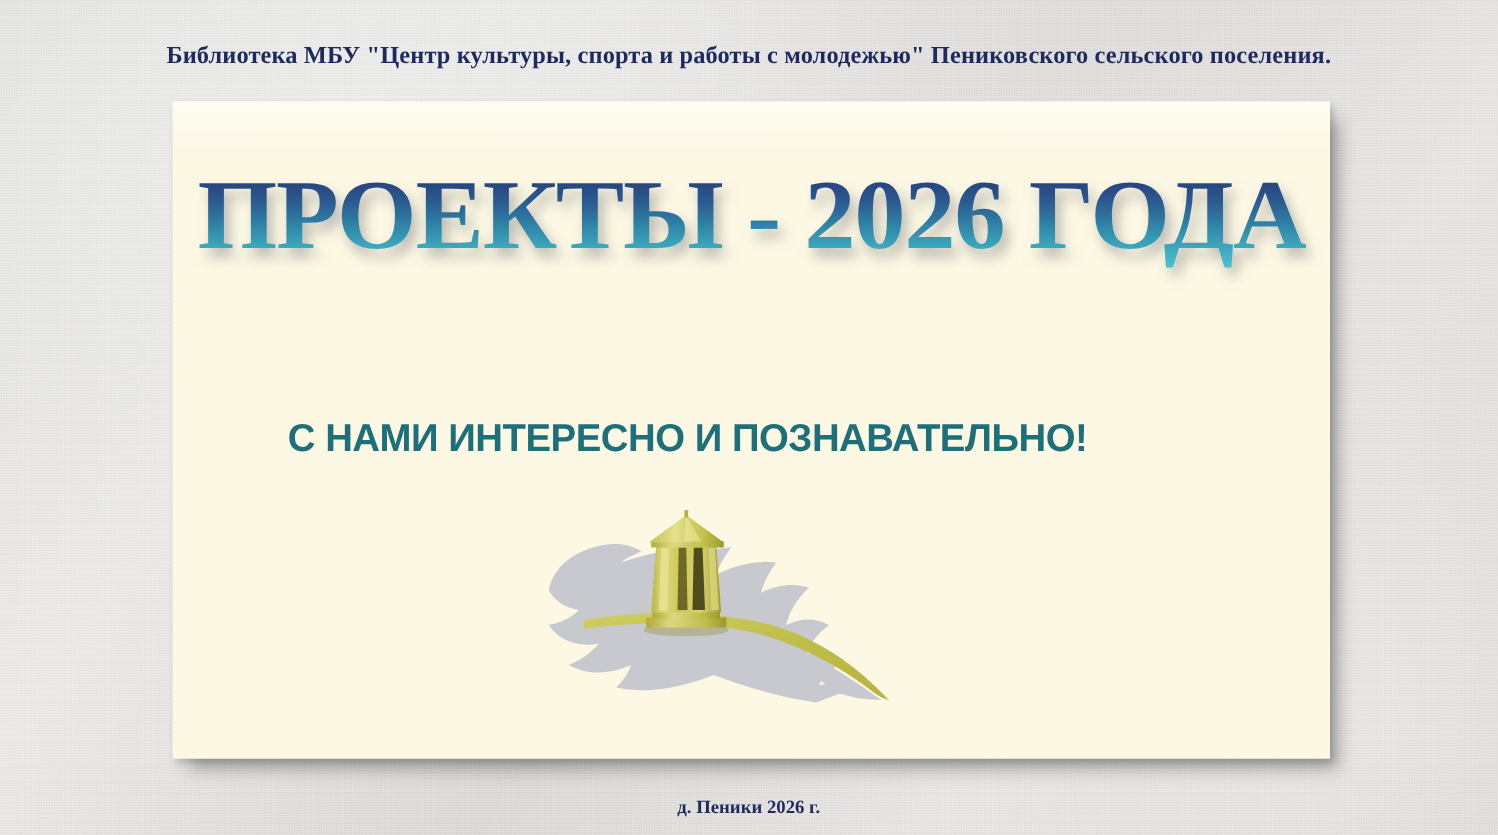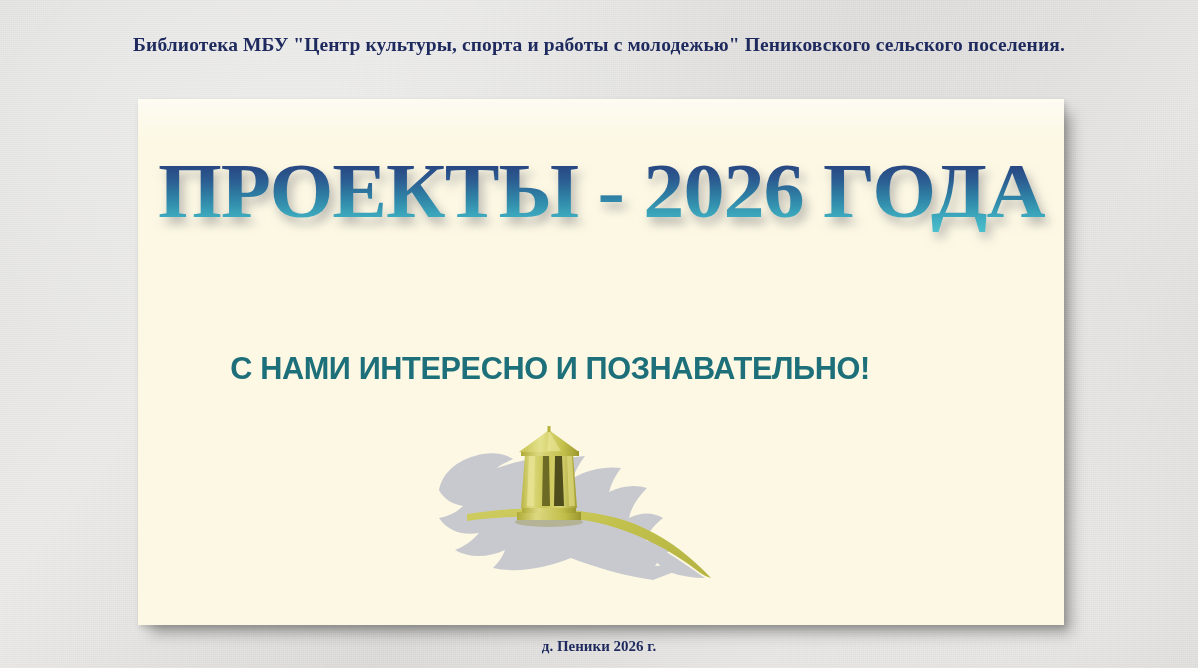--- a/index.html
+++ b/index.html
@@ -53,21 +53,21 @@
     font-weight: 700;
     letter-spacing: .1px;
     color: #1e2a5e;
     white-space: nowrap;
   }
 
   
   #slide-card {
     position: absolute;
     left: 138px;
-    top: 99px;
+    top: 81px;
     width: 926px;
     height: 526px;
     background: #fcf8e4;
     box-shadow:
       10px 11px 13px -3px rgba(60,60,60,.40),
       2px 3px 5px rgba(90,90,90,.25);
   }
   
   #card-sheen {
     position: absolute;

